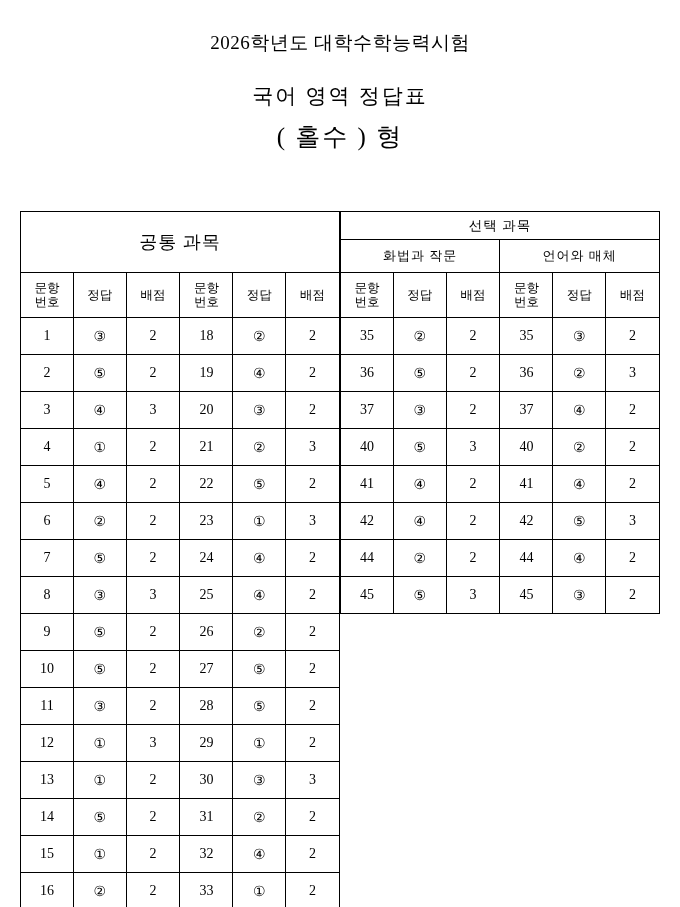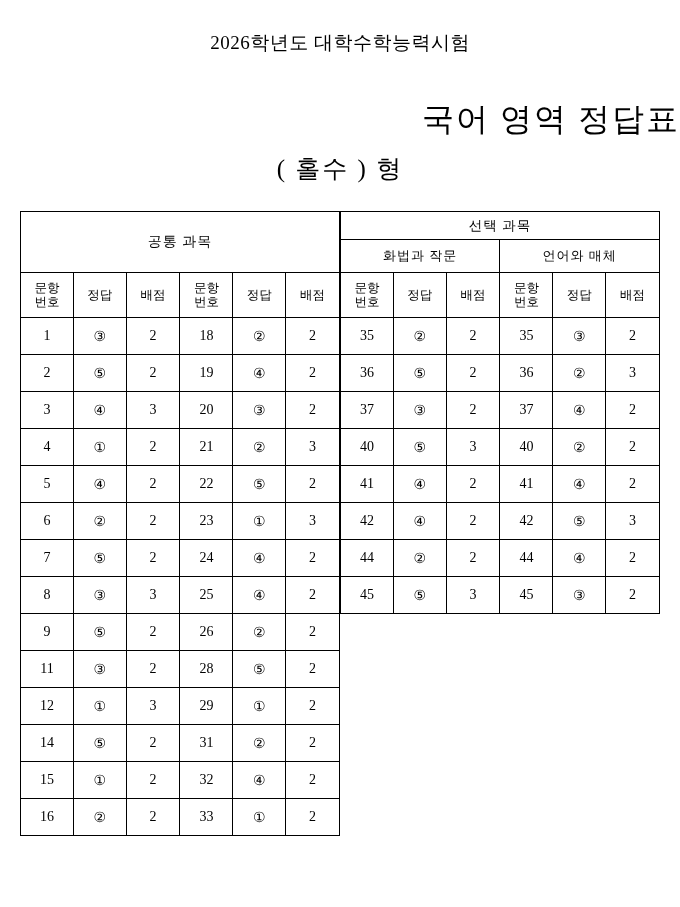--- a/index.html
+++ b/index.html
@@ -20,24 +20,24 @@
     height: 907px;
     position: relative;
   }
   .head-year {
     text-align: center;
     font-size: 19px;
     letter-spacing: 0.5px;
     margin-top: 30px;
   }
   .head-title {
-    text-align: right;
-    font-size: 32px;
+    text-align: center;
+    font-size: 21px;
     letter-spacing: 2px;
-    margin-top: 42px;
+    margin-top: 26px;
   }
   .head-sub {
     text-align: center;
     font-size: 25px;
     letter-spacing: 2px;
     margin-top: 10px;
   }
 
   .tables {
     position: absolute;
@@ -59,21 +59,21 @@
   }
 
   
   #common-table {
     position: absolute;
     left: 0;
     top: 0;
     width: 320px;
   }
   #common-table td { height: 36px; }
-  #common-table .grp { height: 60px; font-size: 14px; letter-spacing: 1px; text-align: center; }
+  #common-table .grp { height: 60px; font-size: 18px; letter-spacing: 1px; text-align: center; }
   #common-table .hdr { height: 44px; font-size: 12.5px; line-height: 1.15; }
   #common-table col.c-num { width: 53px; }
   #common-table col.c-ans { width: 53px; }
   #common-table col.c-pt  { width: 54px; }
 
   
   #elective-table {
     position: absolute;
     left: 320px;
     top: 0;
@@ -194,34 +194,50 @@
           </tr>
           <tr>
             <td>9</td>
             <td class="ans">⑤</td>
             <td>2</td>
             <td>26</td>
             <td class="ans">②</td>
             <td>2</td>
           </tr>
           <tr>
+            <td>10</td>
+            <td class="ans">⑤</td>
+            <td>2</td>
+            <td>27</td>
+            <td class="ans">⑤</td>
+            <td>2</td>
+          </tr>
+          <tr>
             <td>11</td>
             <td class="ans">③</td>
             <td>2</td>
             <td>28</td>
             <td class="ans">⑤</td>
             <td>2</td>
           </tr>
           <tr>
             <td>12</td>
             <td class="ans">①</td>
             <td>3</td>
             <td>29</td>
             <td class="ans">①</td>
             <td>2</td>
+          </tr>
+          <tr>
+            <td>13</td>
+            <td class="ans">①</td>
+            <td>2</td>
+            <td>30</td>
+            <td class="ans">③</td>
+            <td>3</td>
           </tr>
           <tr>
             <td>14</td>
             <td class="ans">⑤</td>
             <td>2</td>
             <td>31</td>
             <td class="ans">②</td>
             <td>2</td>
           </tr>
           <tr>

